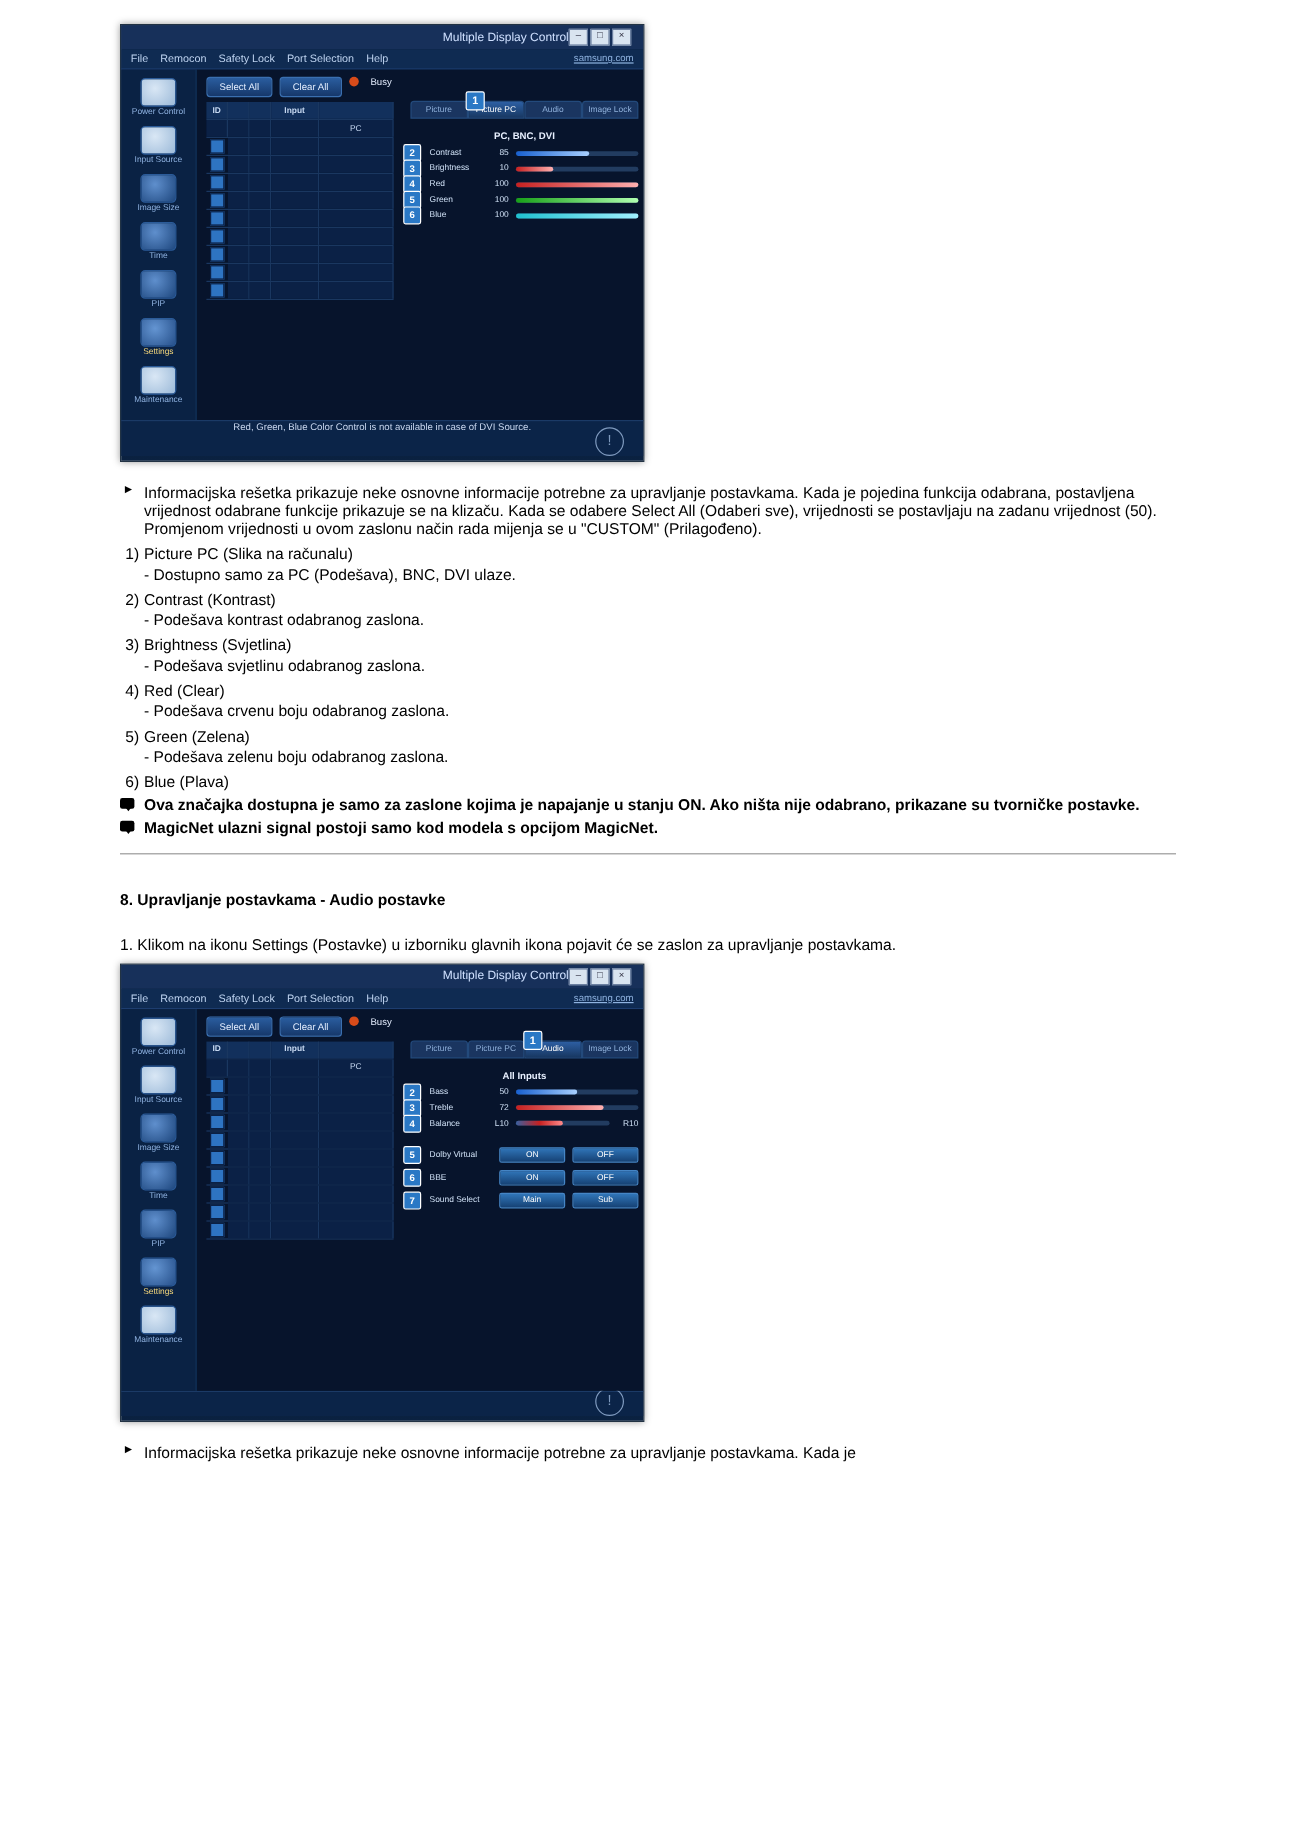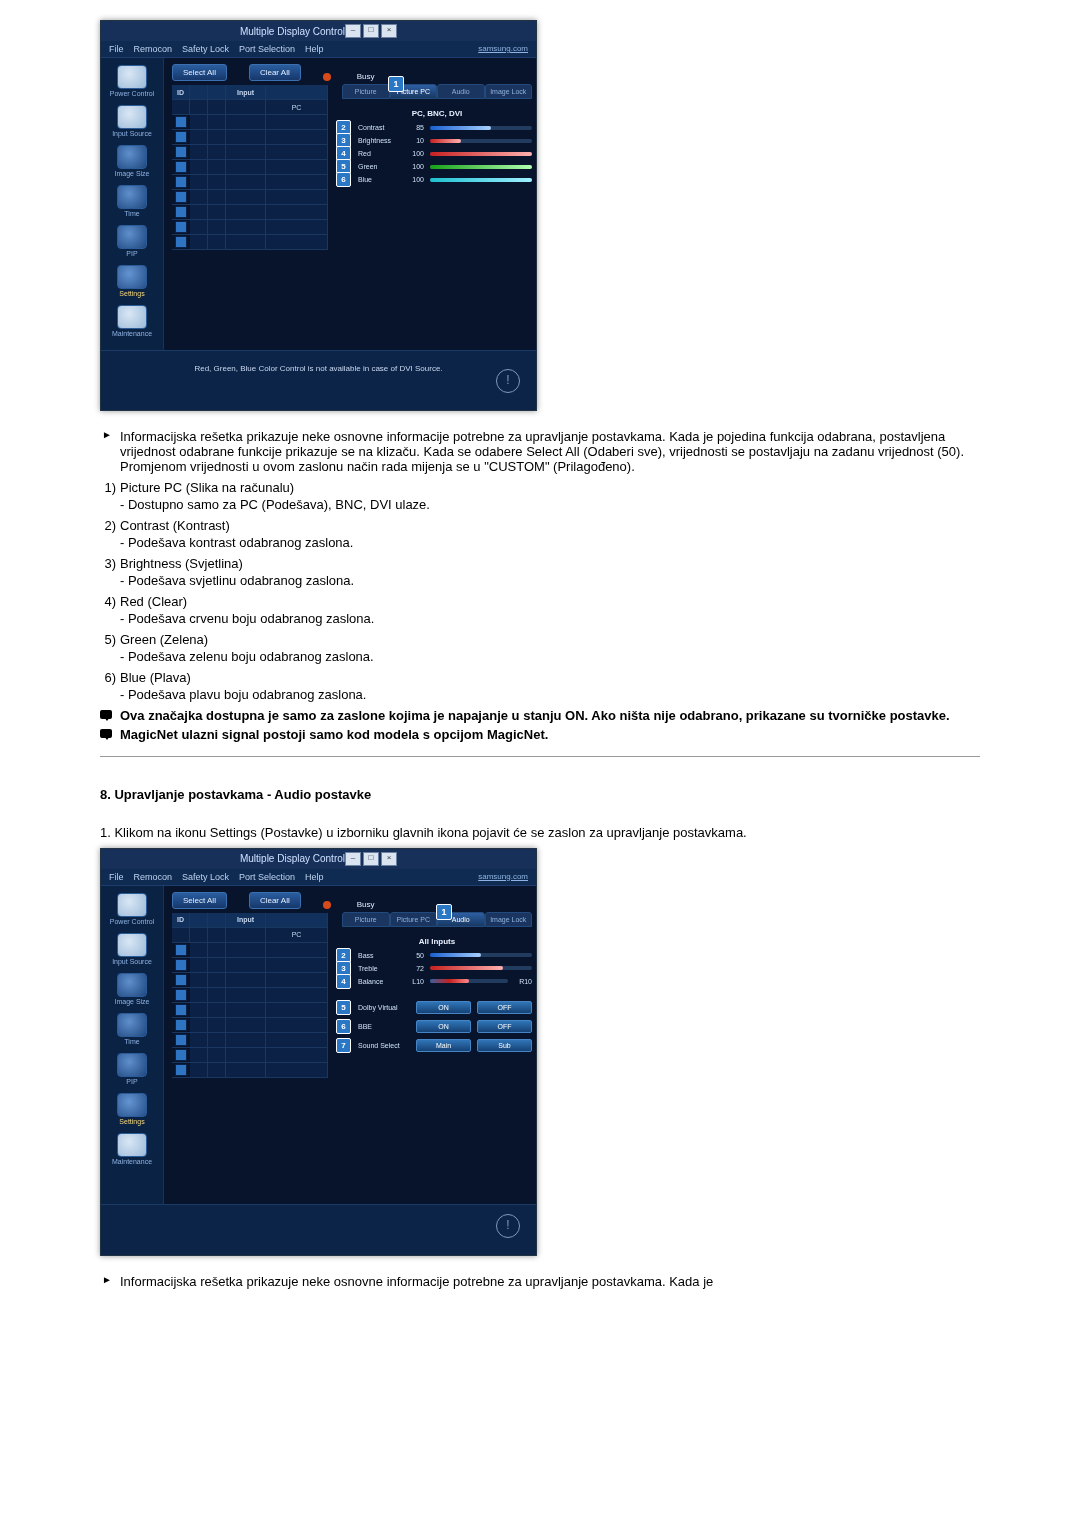--- a/index.html
+++ b/index.html
@@ -17,23 +17,23 @@
     margin: 0 0 18px 0;
     background: linear-gradient(#0a1f3a, #0d2849 60%, #0a2140);
     border: 1px solid #234;
     box-shadow: 0 0 6px rgba(0,0,0,.4);
     position: relative;
   }
   .titlebar {
     background: #17305a;
     color: #cfe0ff;
     font-size: 10px;
-    padding: 3px 22px;
+    padding: 3px 10px;
     display: flex;
-    justify-content: center;
+    justify-content: flex-end;
     align-items: center;
   }
   .titlebar-right {
     display: flex;
     gap: 2px;
   }
   .win-btn {
     width: 14px; height: 12px;
     background: #d9e4f0;
     border: 1px solid #6b7fa0;
@@ -82,22 +82,22 @@
   .side-item.settings { color:#f6d87b; }
   .side-item.settings .side-icon { background: radial-gradient(circle at 40% 35%, #6495d2, #254f8a); }
   .main-area {
     flex: 1;
     background: #07142c;
     padding: 6px 8px 12px;
     position: relative;
   }
   .toolbar {
     display: flex;
-    gap: 22px;
-    align-items: flex-end;
+    gap: 6px;
+    align-items: flex-start;
     margin-bottom: 4px;
   }
   .tool-btn {
     font-size: 8px;
     color: #e3eeff;
     background: linear-gradient(#2a5d9f, #16386b);
     border: 1px solid #3a6fb0;
     border-radius: 3px;
     padding: 3px 10px;
   }
@@ -194,21 +194,21 @@
   .slider-fill.green { background:linear-gradient(90deg,#18a018,#b0ffb0); }
   .slider-fill.blue { background:linear-gradient(90deg,#1860d0,#a8d0ff); }
   .slider-fill.cyan { background:linear-gradient(90deg,#1fc0d0,#a0f0ff); }
   .slider-fill.redshort { background:linear-gradient(90deg,#c62020,#ffb0b0); }
   .slider-fill.bal { background:linear-gradient(90deg,#3a60a0,#c62020 50%, #ff8a8a); }
 
   .footer-note {
     color:#c8d6ee;
     font-size:8px;
     text-align:center;
-    padding:13px 10px;
+    padding:0 10px;
     border-top:1px solid #1b3a66;
     background:#0b2448;
   }
   .info-icon {
     width:22px;height:22px;border:1px solid #7f9abe;border-radius:50%;
     margin-left:auto;margin-top:-4px;margin-right:6px;margin-bottom:4px;
     color:#7f9abe;text-align:center;line-height:20px;font-size:12px;
   }
   .toggle-row {
     display:flex;align-items:center;gap:6px;margin-bottom:6px;
@@ -472,21 +472,20 @@
     <div class="doc-sub">- Podešava crvenu boju odabranog zaslona.</div>
     <div class="doc-item">
       <div class="n">5)</div>
       <div class="t">Green (Zelena)</div>
     </div>
     <div class="doc-sub">- Podešava zelenu boju odabranog zaslona.</div>
     <div class="doc-item">
       <div class="n">6)</div>
       <div class="t">Blue (Plava)</div>
     </div>
-    <div class="doc-sub">- Podešava plavu boju odabranog zaslona.</div>
   </div>
 
 <div class="speech-bullet">Ova značajka dostupna je samo za zaslone kojima je napajanje u stanju ON. Ako ništa nije odabrano, prikazane su tvorničke postavke.</div>
 <div class="speech-bullet">MagicNet ulazni signal postoji samo kod modela s opcijom MagicNet.</div>
 
 <hr class="hr">
 
 <div class="section-heading">8. Upravljanje postavkama - Audio postavke</div>
 <div class="doc-text">1.  Klikom na ikonu Settings (Postavke) u izborniku glavnih ikona pojavit će se zaslon za upravljanje postavkama.</div>
 

